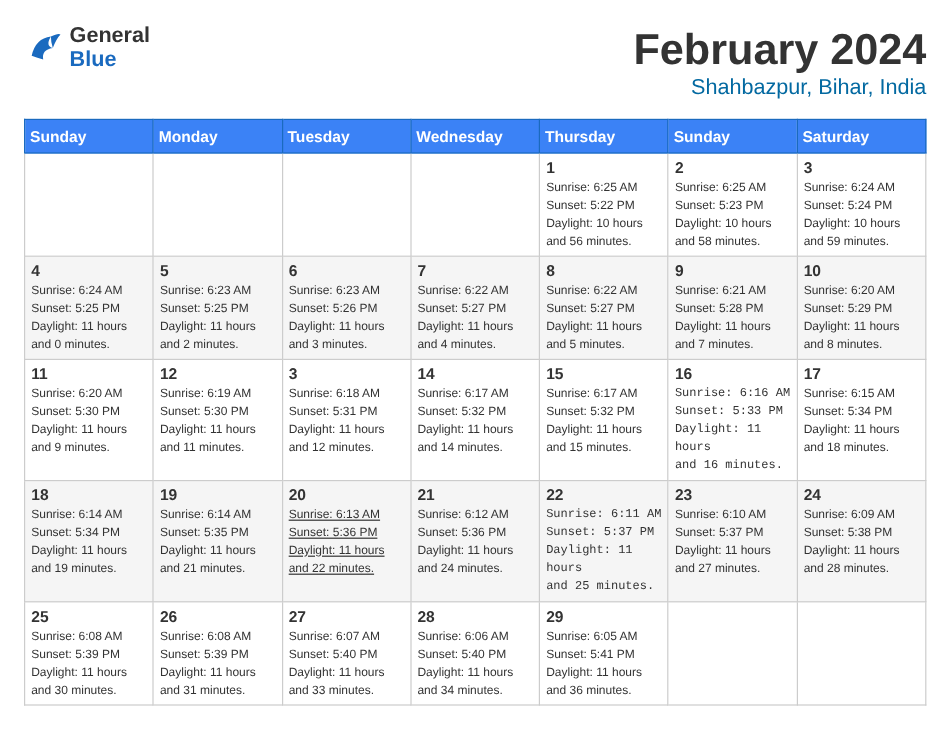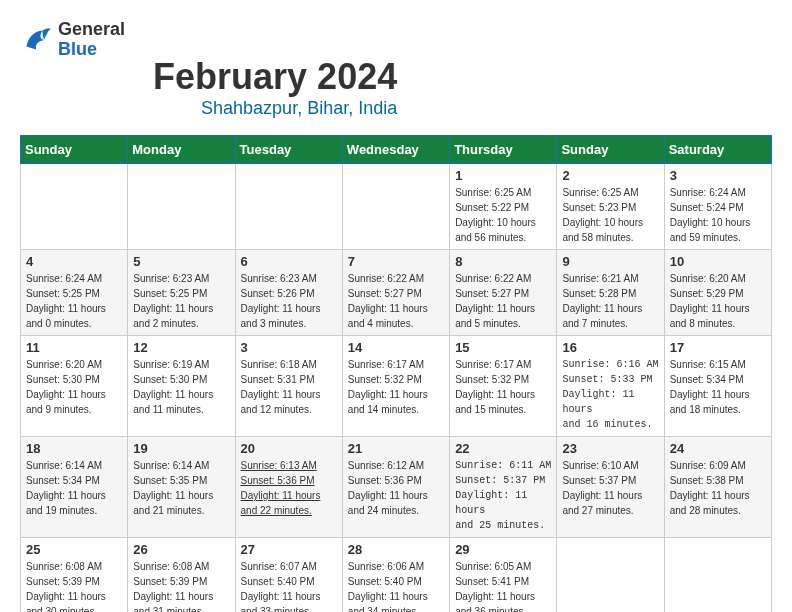--- a/index.html
+++ b/index.html
@@ -5,21 +5,21 @@
     * { box-sizing: border-box; margin: 0; padding: 0; }
     body {
       font-family: Arial, sans-serif;
       background: #fff;
       width: 792px;
       min-height: 612px;
       padding: 20px;
     }
     .header {
       display: flex;
-      justify-content: flex-start;
+      justify-content: space-between;
       align-items: flex-start;
       margin-bottom: 16px;
       gap: 28px;
     }
     .logo {
       display: flex;
       align-items: center;
       gap: 6px;
     }
     .logo-text {
@@ -33,33 +33,32 @@
       width: 32px;
       height: 32px;
     }
     .title-block {
       text-align: right;
     }
     .month-year {
       font-size: 36px;
       font-weight: bold;
       color: #333;
-      margin-top: 36px;
     }
     .location {
       font-size: 18px;
       color: #0369a1;
     }
     table {
       width: 100%;
       border-collapse: collapse;
       table-layout: fixed;
     }
     th {
-      background-color: #15803d;
+      background-color: #3b82f6;
       color: #fff;
       font-size: 13px;
       font-weight: bold;
       padding: 6px 4px;
       text-align: left;
       border: 1px solid #1a6abf;
     }
     td {
       border: 1px solid #ccc;
       vertical-align: top;

